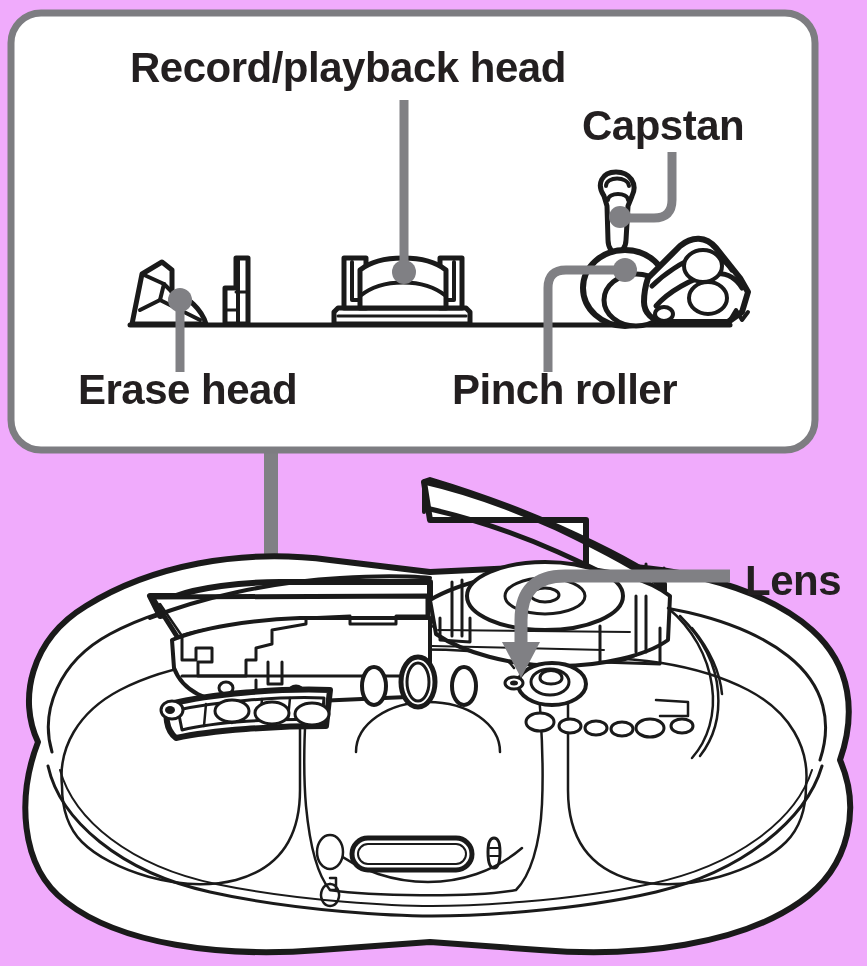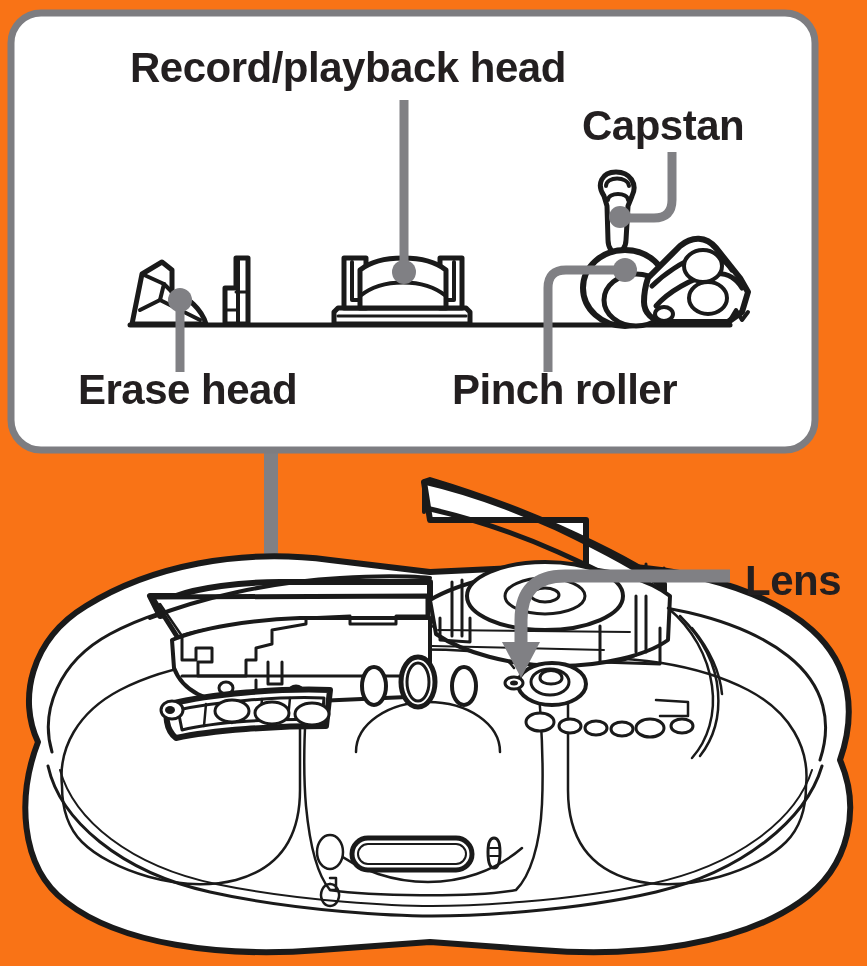--- a/index.html
+++ b/index.html
@@ -7,21 +7,21 @@
     padding: 0;
     background: #ffffff;
   }
   body {
     font-family: "Liberation Sans", sans-serif;
   }
   #page {
     position: relative;
     width: 867px;
     height: 966px;
-    background: #f97316;
+    background: #f0abfc;
     overflow: hidden;
   }
   #page svg {
     position: absolute;
     top: 0;
     left: 0;
   }
   .callout-label {
     font-family: "Liberation Sans", sans-serif;
     font-weight: bold;

